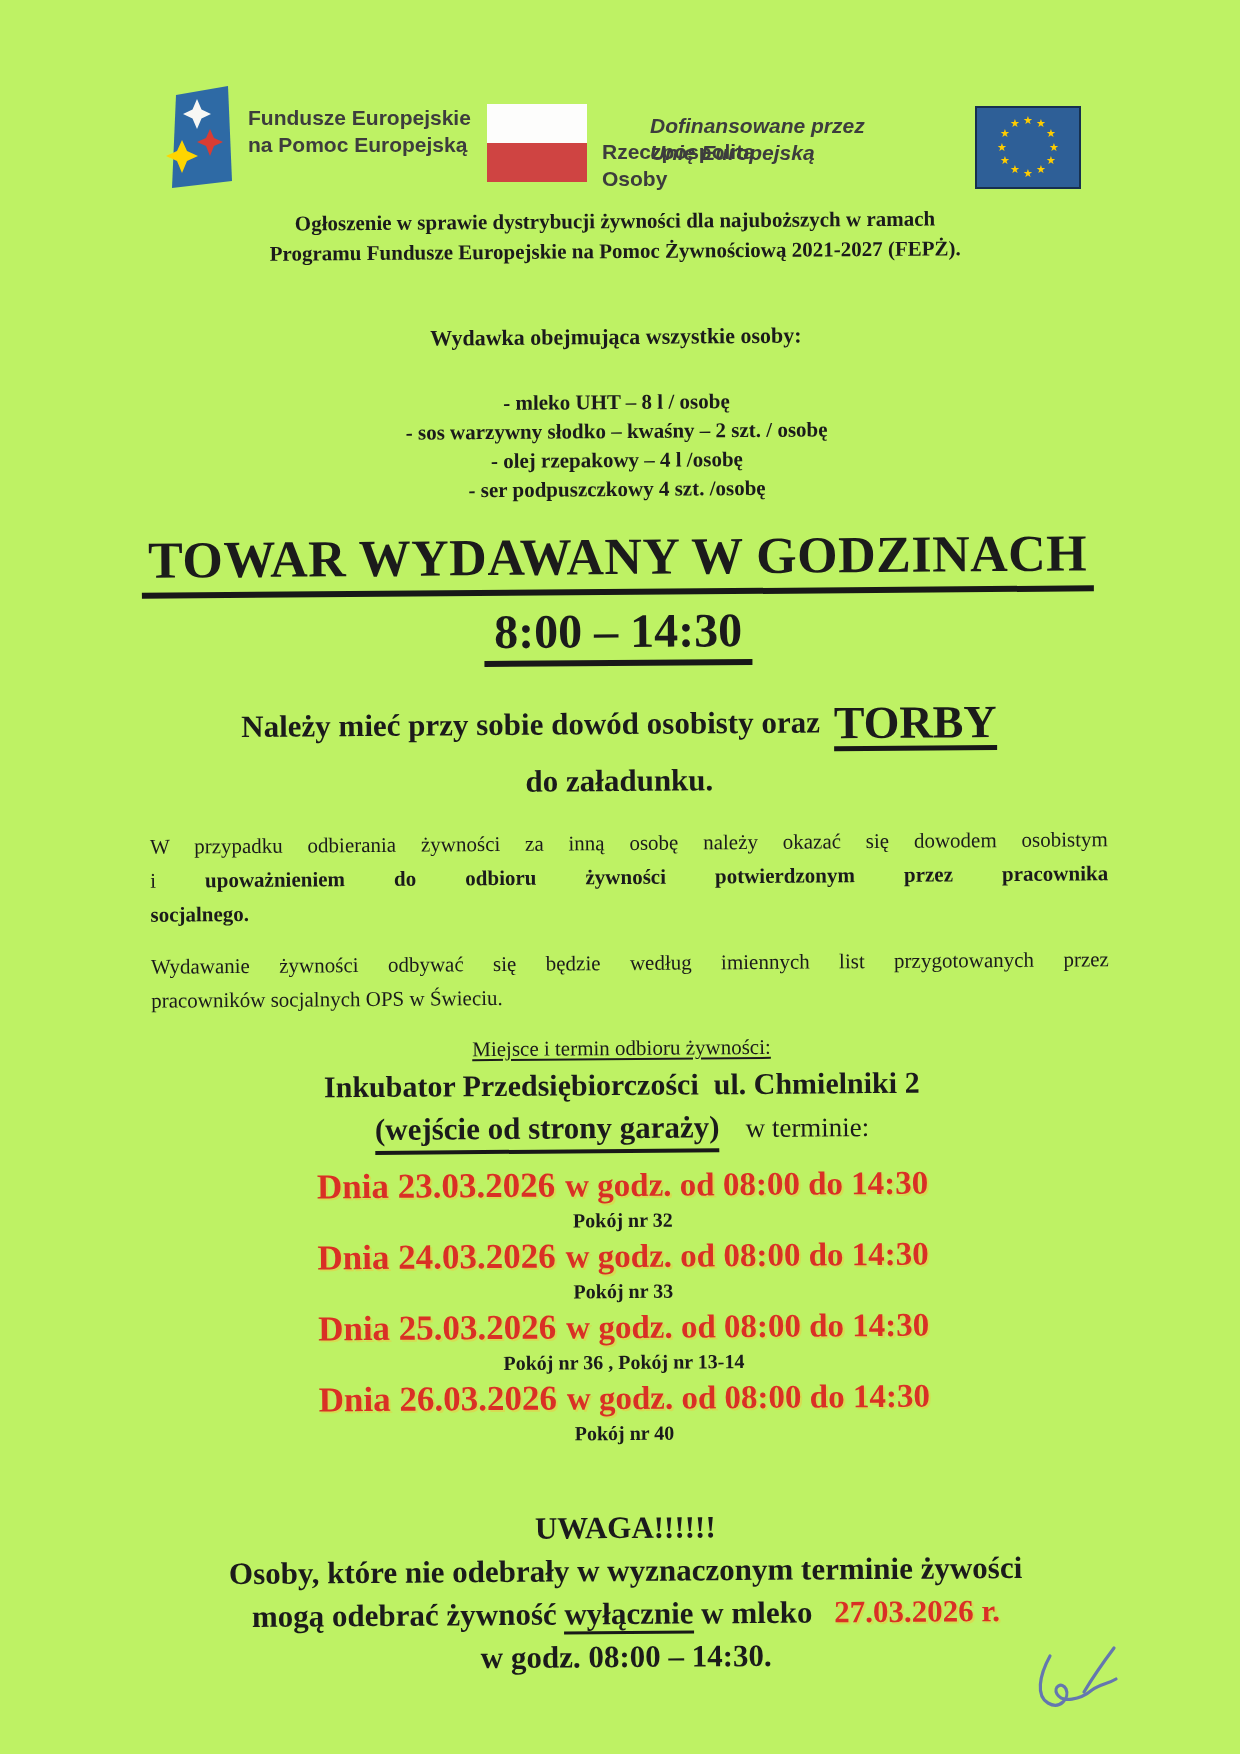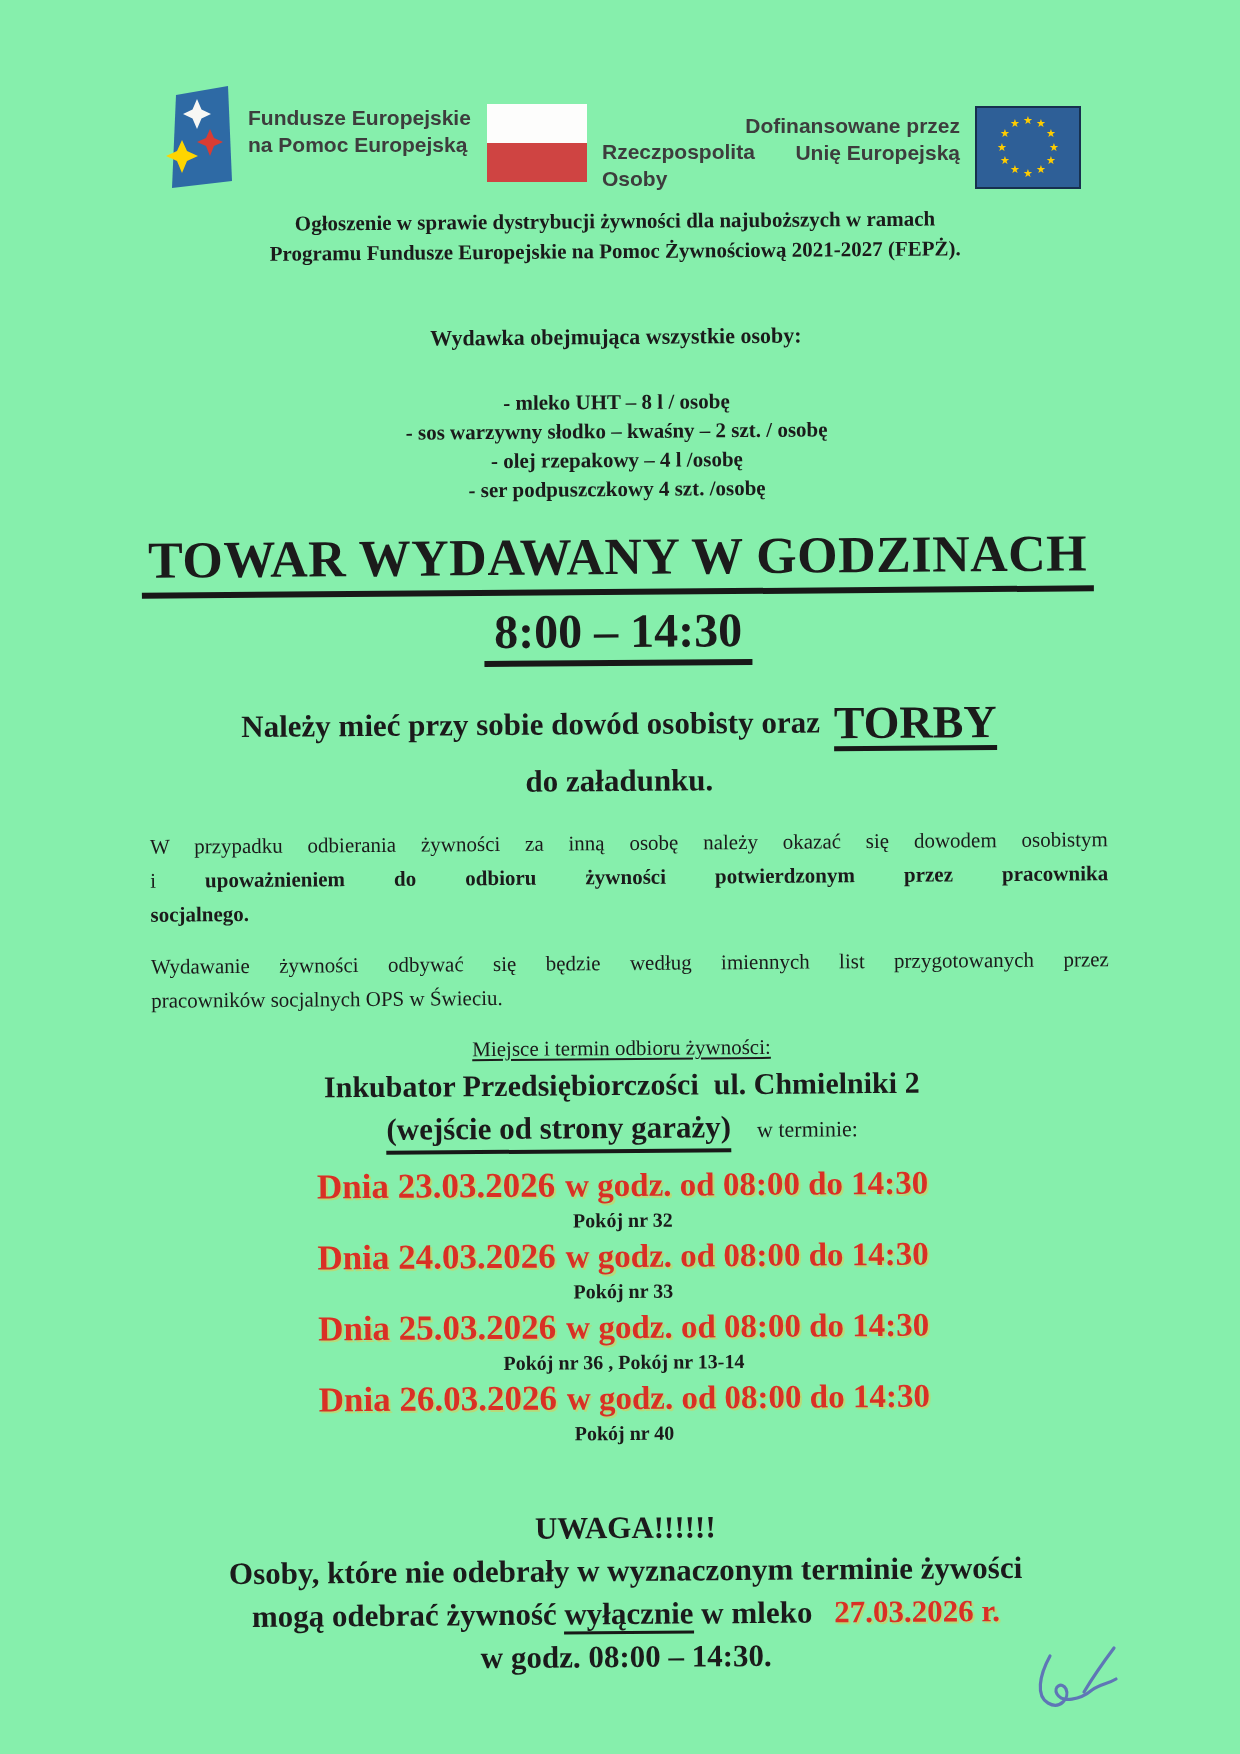--- a/index.html
+++ b/index.html
@@ -1,23 +1,23 @@
 <!DOCTYPE html>
 <html lang="pl"><head>
 <meta charset="utf-8">
 <style>
   html,body{margin:0;padding:0;background:#ffffff;}
-  .page{position:relative;width:1240px;height:1754px;background:#86efac;overflow:hidden;
+  .page{position:relative;width:1240px;height:1754px;background:#bef264;overflow:hidden;
         font-family:"Liberation Serif",serif;color:#1b1b1b;}
   .abs{position:absolute;}
 
   
   .logo-text{font-family:"Liberation Sans",sans-serif;font-weight:700;font-size:21px;
              line-height:27px;color:#3d3d3d;}
-  .eu-text{text-align:right;}
+  .eu-text{font-style:italic;}
   .pl-flag{width:100px;height:78px;}
   .pl-flag .white{height:39px;background:#fdfdfc;}
   .pl-flag .red{height:39px;background:#cf4442;}
 
   
   .rot{position:absolute;left:0;top:0;width:1240px;height:1754px;
        transform:rotate(-0.45deg);transform-origin:620px 860px;}
 
   .center{width:1240px;text-align:center;}
   .announce{font-weight:700;font-size:21px;line-height:30px;}
@@ -35,21 +35,21 @@
   .req-suffix{font-weight:700;font-size:31px;margin-top:10px;}
 
   .para{font-size:21px;line-height:34px;}
   .jline{text-align:justify;text-align-last:justify;}
   .b{font-weight:700;}
 
   .pickup-head{font-size:21px;text-decoration:underline;text-underline-offset:3px;}
   .pickup-addr{font-weight:700;font-size:30px;margin-top:7px;white-space:pre-wrap;}
   .pickup-entrance{display:inline-block;font-weight:700;font-size:31px;line-height:40px;
                    border-bottom:4px solid #181818;padding-bottom:1px;}
-  .pickup-suffix{font-size:22px;margin-left:26px;}
+  .pickup-suffix{font-size:27px;margin-left:26px;}
 
   .sched-date{font-weight:700;font-size:33px;line-height:43px;color:#d93025;
               text-shadow:2px 2px 0 rgba(243,193,60,.45);}
   .sched-date .d{font-size:35px;margin-right:10px;}
   .sched-room{font-weight:700;font-size:20px;line-height:27px;color:#1b1b1b;}
 
   .warn{font-weight:700;font-size:31px;line-height:43px;}
   .warn-underline{border-bottom:3px solid #181818;padding-bottom:0px;}
   .warn-date{color:#d93025;margin-left:14px;text-shadow:2px 2px 0 rgba(243,193,60,.45);}
 </style>

